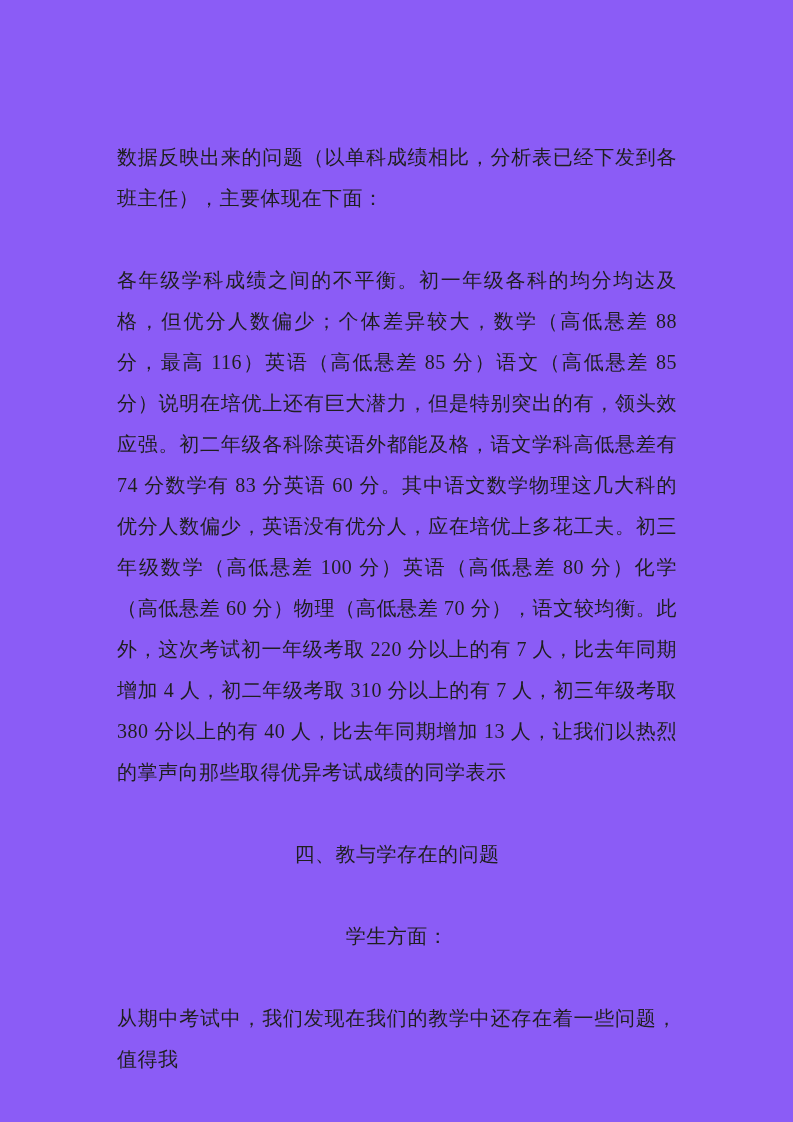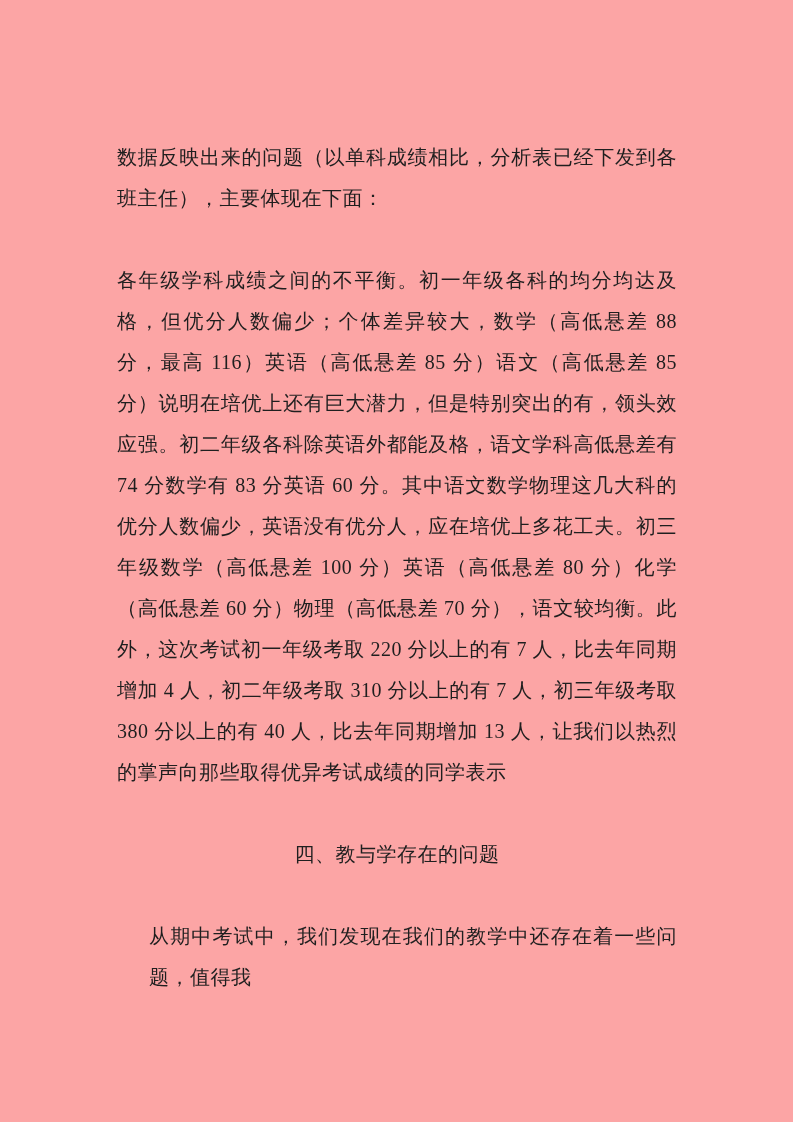--- a/index.html
+++ b/index.html
@@ -5,48 +5,48 @@
   * { margin: 0; padding: 0; box-sizing: border-box; }
   html, body {
     background: #ffffff;
     font-family: "Liberation Serif", "DejaVu Serif", serif;
   }
   .page {
     position: relative;
     width: 793px;
     height: 1122px;
     margin: 0 auto;
-    background: #fca5a5;
+    background: #8b5cf6;
     overflow: hidden;
   }
   .content {
     position: absolute;
     top: 137px;
     left: 117px;
     width: 560px;
     color: #1f1f1f;
     font-size: 20px;
     line-height: 41px;
     text-align: justify;
     letter-spacing: 0.5px;
   }
   .content p {
     margin-bottom: 41px;
   }
   .content p:last-child {
     margin-bottom: 0;
-    margin-left: 32px;
   }
   .section-heading {
     text-align: center;
   }
 </style>
 </head>
 <body>
 
 <div class="page">
   <div class="content">
     <p>数据反映出来的问题（以单科成绩相比，分析表已经下发到各班主任），主要体现在下面：</p>
     <p>各年级学科成绩之间的不平衡。初一年级各科的均分均达及格，但优分人数偏少；个体差异较大，数学（高低悬差 88 分，最高 116）英语（高低悬差 85 分）语文（高低悬差 85 分）说明在培优上还有巨大潜力，但是特别突出的有，领头效应强。初二年级各科除英语外都能及格，语文学科高低悬差有 74 分数学有 83 分英语 60 分。其中语文数学物理这几大科的优分人数偏少，英语没有优分人，应在培优上多花工夫。初三年级数学（高低悬差 100 分）英语（高低悬差 80 分）化学（高低悬差 60 分）物理（高低悬差 70 分），语文较均衡。此外，这次考试初一年级考取 220 分以上的有 7 人，比去年同期增加 4 人，初二年级考取 310 分以上的有 7 人，初三年级考取 380 分以上的有 40 人，比去年同期增加 13 人，让我们以热烈的掌声向那些取得优异考试成绩的同学表示</p>
     <p class="section-heading">四、教与学存在的问题</p>
+    <p class="section-heading">学生方面：</p>
     <p>从期中考试中，我们发现在我们的教学中还存在着一些问题，值得我</p>
   </div>
 </div>
 
 </body></html>

